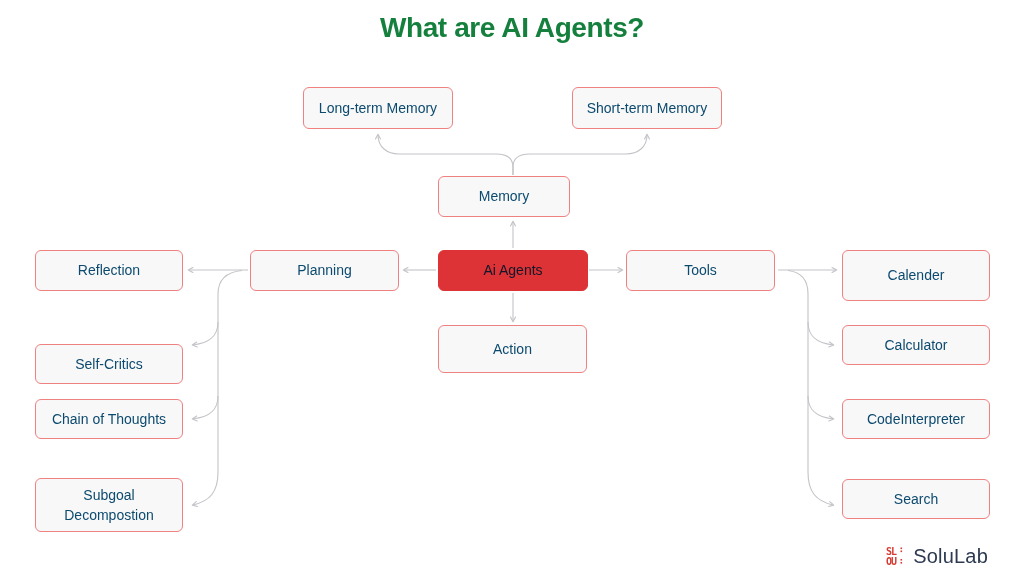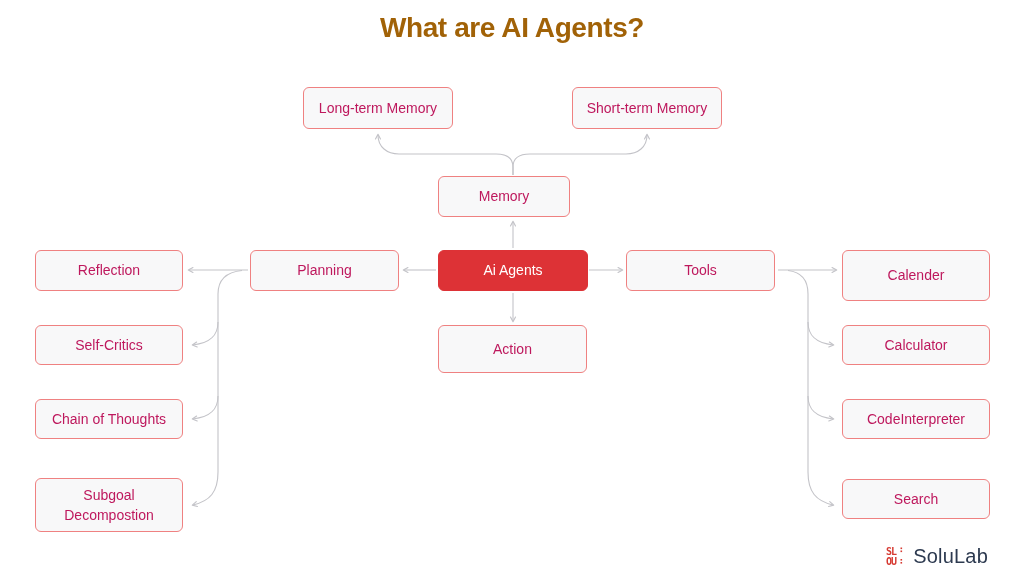--- a/index.html
+++ b/index.html
@@ -2,31 +2,31 @@
 <html><head>
 <meta charset="utf-8">
 <style>
   html,body{margin:0;padding:0;background:#ffffff;}
   .canvas{
     position:relative;width:1024px;height:576px;background:#ffffff;
     font-family:"Liberation Sans","DejaVu Sans",sans-serif;overflow:hidden;
   }
   .title{
     position:absolute;top:12px;left:0;width:1024px;text-align:center;
-    font-size:28px;font-weight:800;color:#a16207;letter-spacing:-0.4px;margin:0;
+    font-size:28px;font-weight:800;color:#15803d;letter-spacing:-0.4px;margin:0;
   }
   .wires{position:absolute;left:0;top:0;pointer-events:none;}
   .node{
     position:absolute;box-sizing:border-box;
     background:#f8f8f9;border:1.5px solid #ef8181;border-radius:6px;
     display:flex;align-items:center;justify-content:center;text-align:center;
-    font-size:14px;color:#be185d;line-height:1.45;padding:2px 10px;
+    font-size:14px;color:#0c4a6e;line-height:1.45;padding:2px 10px;
   }
   .node.accent{
-    background:#dd3236;border-color:#dd3236;color:#ffffff;
+    background:#dd3236;border-color:#dd3236;color:#0f172a;
   }
   .logo{
     position:absolute;right:36px;bottom:8px;
     display:flex;align-items:center;gap:5px;
   }
   .logo-text{
     font-size:20px;color:#2d3a50;font-weight:500;letter-spacing:0.2px;
   }
 </style>
 </head>
@@ -73,21 +73,21 @@
       <path d="M808 396 C808 410 816 417 833 419" marker-end="url(#arr)"></path>
     </g>
   </svg>
 
   <div class="node" style="left:303px;top:87px;width:150px;height:42px">Long-term Memory</div>
   <div class="node" style="left:572px;top:87px;width:150px;height:42px">Short-term Memory</div>
   <div class="node" style="left:438px;top:176px;width:132px;height:41px">Memory</div>
   <div class="node accent" style="left:438px;top:250px;width:150px;height:41px">Ai Agents</div>
   <div class="node" style="left:250px;top:250px;width:149px;height:41px">Planning</div>
   <div class="node" style="left:35px;top:250px;width:148px;height:41px">Reflection</div>
-  <div class="node" style="left:35px;top:325px;width:148px;height:40px">Self-Critics</div>
+  <div class="node" style="left:35px;top:344px;width:148px;height:40px">Self-Critics</div>
   <div class="node" style="left:35px;top:399px;width:148px;height:40px">Chain of Thoughts</div>
   <div class="node" style="left:35px;top:478px;width:148px;height:54px">Subgoal Decompostion</div>
   <div class="node" style="left:438px;top:325px;width:149px;height:48px">Action</div>
   <div class="node" style="left:626px;top:250px;width:149px;height:41px">Tools</div>
   <div class="node" style="left:842px;top:250px;width:148px;height:51px">Calender</div>
   <div class="node" style="left:842px;top:325px;width:148px;height:40px">Calculator</div>
   <div class="node" style="left:842px;top:399px;width:148px;height:40px">CodeInterpreter</div>
   <div class="node" style="left:842px;top:479px;width:148px;height:40px">Search</div>
 
   <div class="logo">

